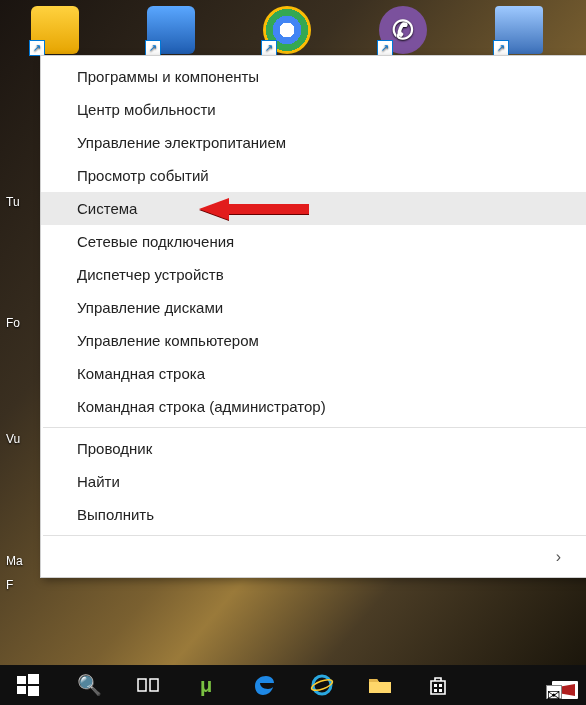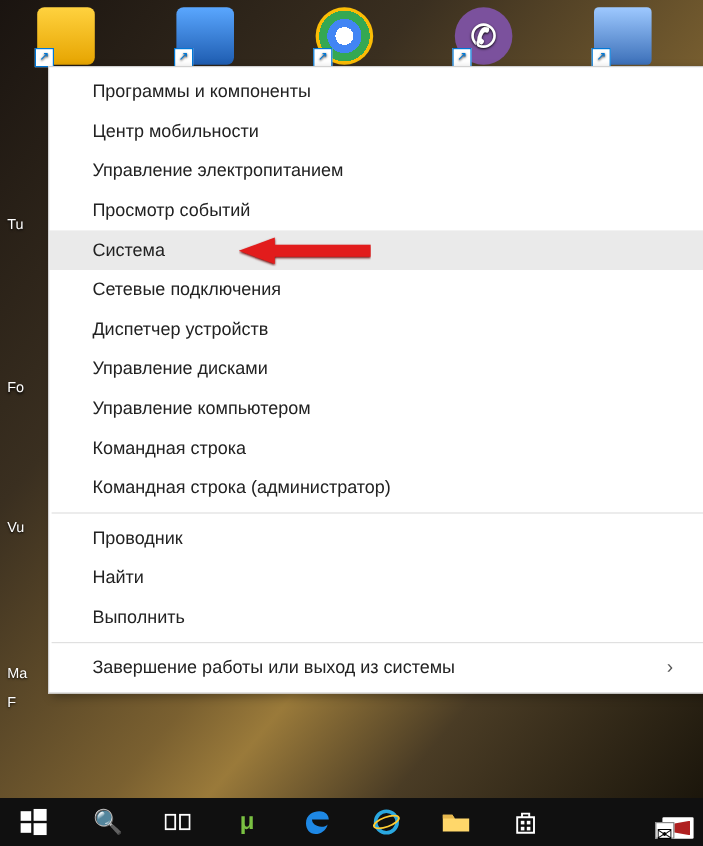--- a/index.html
+++ b/index.html
@@ -14,21 +14,21 @@
     .dico { display: flex; flex-direction: column; align-items: center; width: 58px; text-align: center; color: #fff; font-size: 12px; text-shadow: 0 1px 2px #000; }
     .dico-img { position: relative; width: 48px; height: 48px; border-radius: 6px; display: flex; align-items: center; justify-content: center; }
     .shortcut-badge { position: absolute; bottom: -2px; left: -2px; width: 16px; height: 16px; background: #fff; border: 1px solid #0078d7; display: flex; align-items: center; justify-content: center; font-size: 10px; color: #0078d7; line-height: 1; }
     .ico-fs  { background: linear-gradient(#ffd23f,#e6a400); }
     .ico-wz  { background: linear-gradient(#5aa7ff,#1e5cb0); }
     .ico-ch  { background: radial-gradient(circle at 50% 50%, #fff 0 22%, #4285f4 22% 42%, #34a853 42% 62%, #fbbc05 62% 80%, #ea4335 80% 100%); border-radius: 50%; }
     .ico-vb  { background: #7b519d; border-radius: 50%; }
     .ico-sc  { background: linear-gradient(#9ec9ff,#3b6fb8); border-radius: 4px; }
     
     .side-labels { position: absolute; left: 6px; color: #fff; font-size: 12px; text-shadow: 0 1px 2px #000; }
-    .sl1 { top: 180px; } .sl2 { top: 316px; } .sl3 { top: 432px; } .sl4 { top: 554px; } .sl5 { top: 578px; }
+    .sl1 { top: 195px; } .sl2 { top: 316px; } .sl3 { top: 432px; } .sl4 { top: 554px; } .sl5 { top: 578px; }
     .side-right { position: absolute; right: 10px; color: #fff; font-size: 12px; text-shadow: 0 1px 2px #000; } .sr3 { top: 316px; } .sr4 { top: 432px; }
 
     
     .context-menu {
       position: absolute; left: 40px; top: 55px; width: 552px;
       background: #fff; border: 1px solid #d0d0d0; box-shadow: 3px 3px 8px rgba(0,0,0,.35);
       padding: 4px 0; font-size: 15px; color: #222;
     }
     .mi { display: flex; align-items: center; height: 33px; padding: 0 30px 0 36px; cursor: default; position: relative; }
     .mi.highlight { background: #eaeaea; }
@@ -140,21 +140,20 @@
     <div class="mi">
         <span>Найти</span>
       </div>
     <div class="mi">
         <span>Выполнить</span>
       </div>
 
     <div class="sep"></div>
 
     <div class="mi">
-      <span>Завершение работы или выход из системы</span>
       <span class="submenu-arrow">›</span>
     </div>
   </div>
 
   <div class="taskbar">
     <div class="tb-item start">
       <svg width="22" height="22" viewBox="0 0 22 22">
         <rect x="0" y="2" width="9" height="8" fill="#fff"></rect>
           <rect x="11" y="0" width="11" height="10" fill="#fff"></rect>
         <rect x="0" y="12" width="9" height="8" fill="#fff"></rect>

